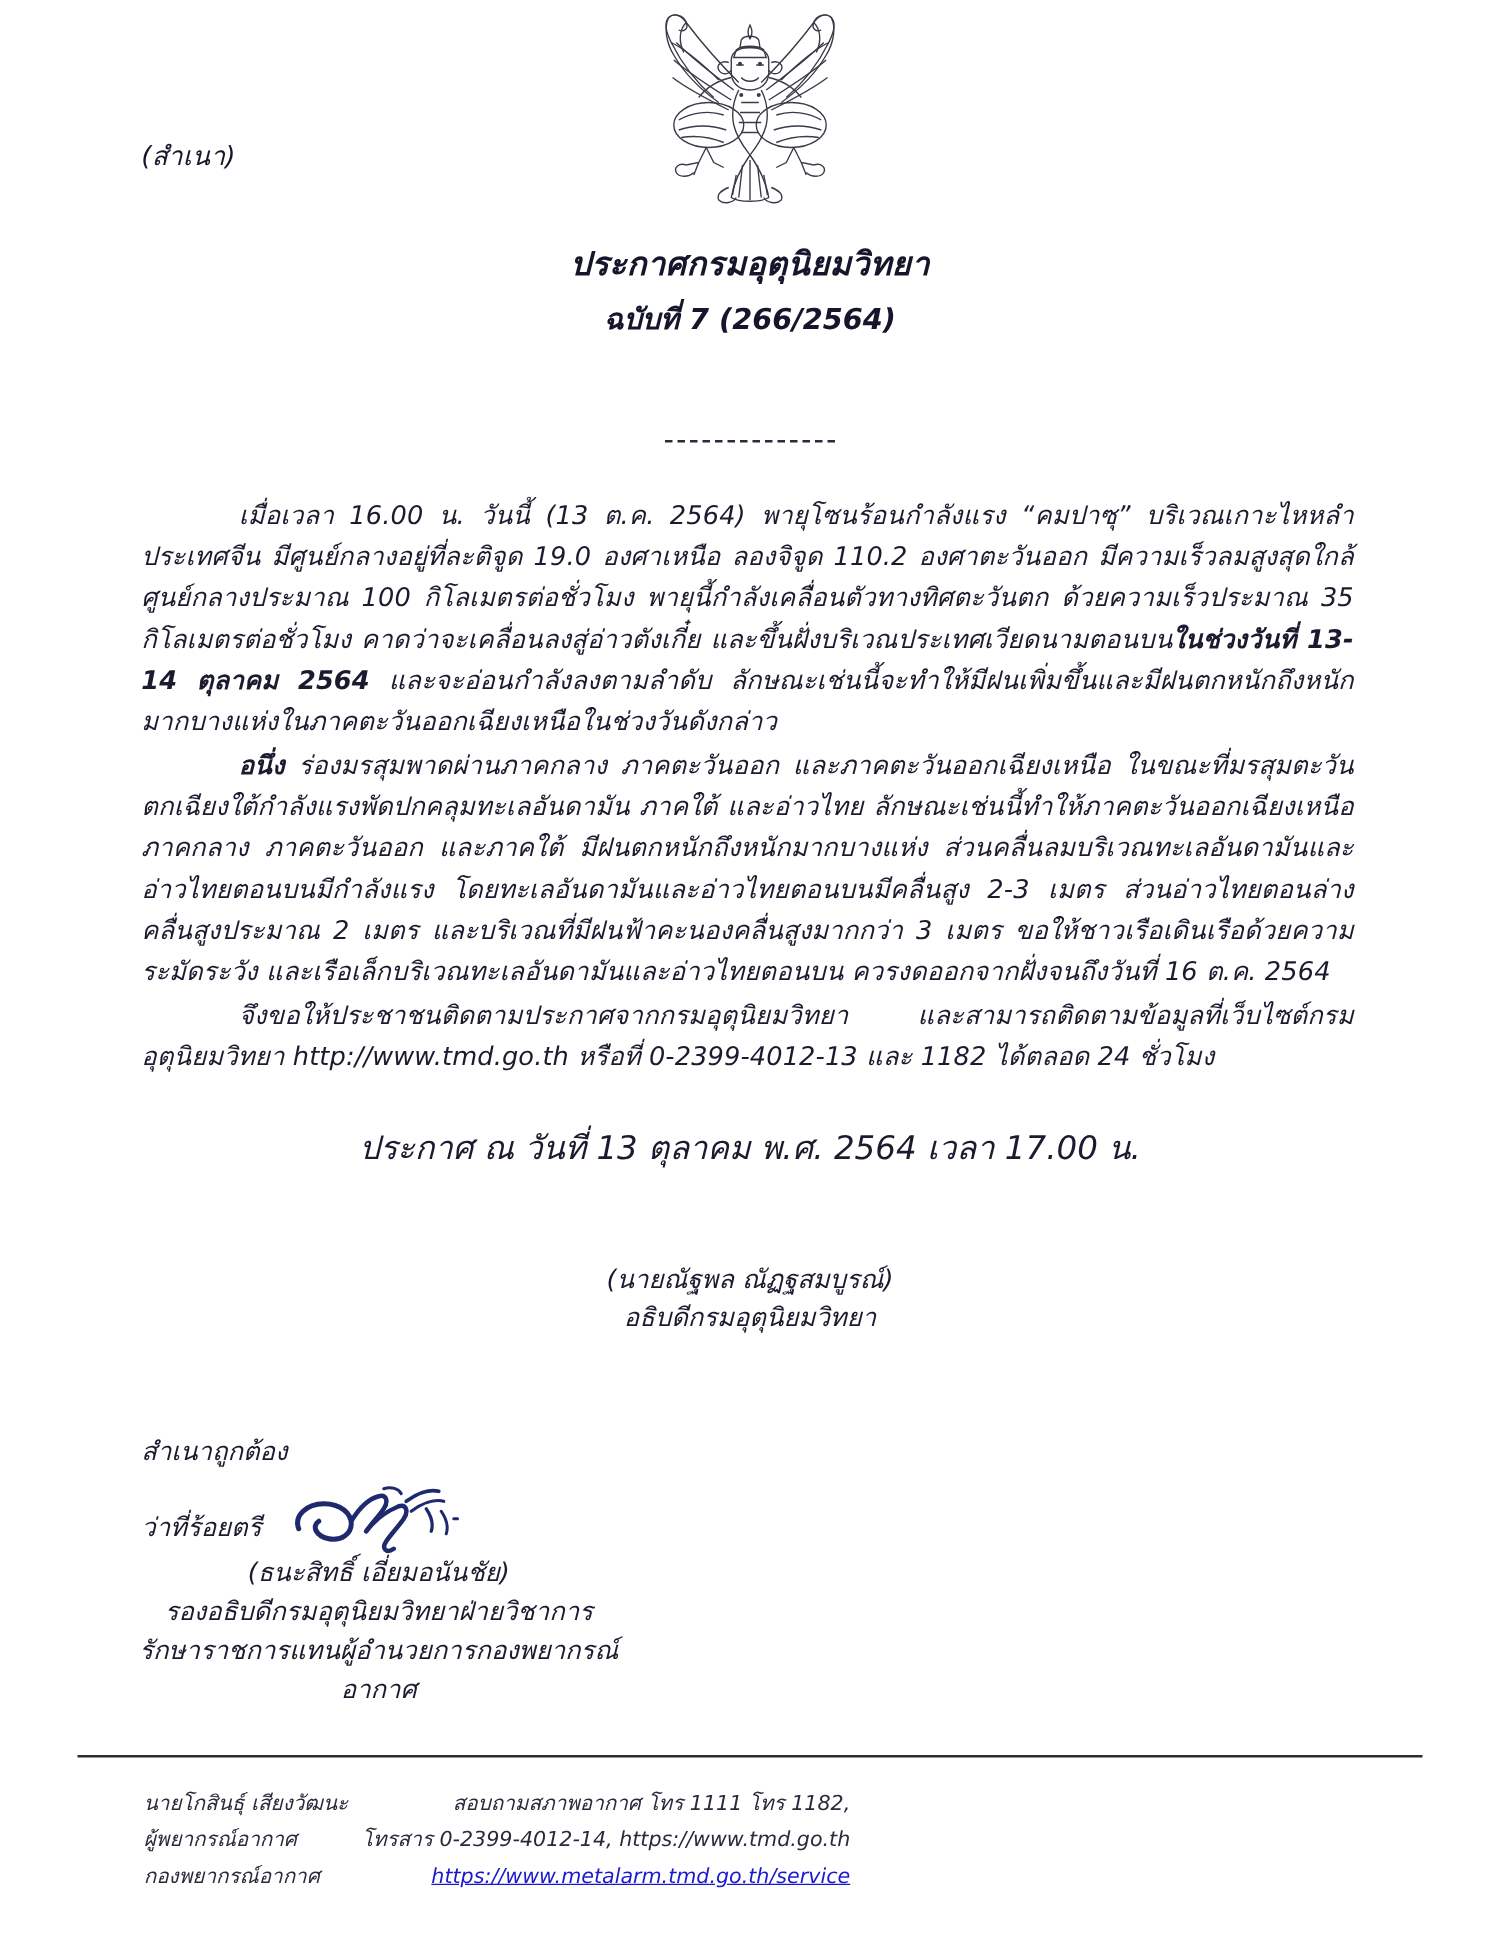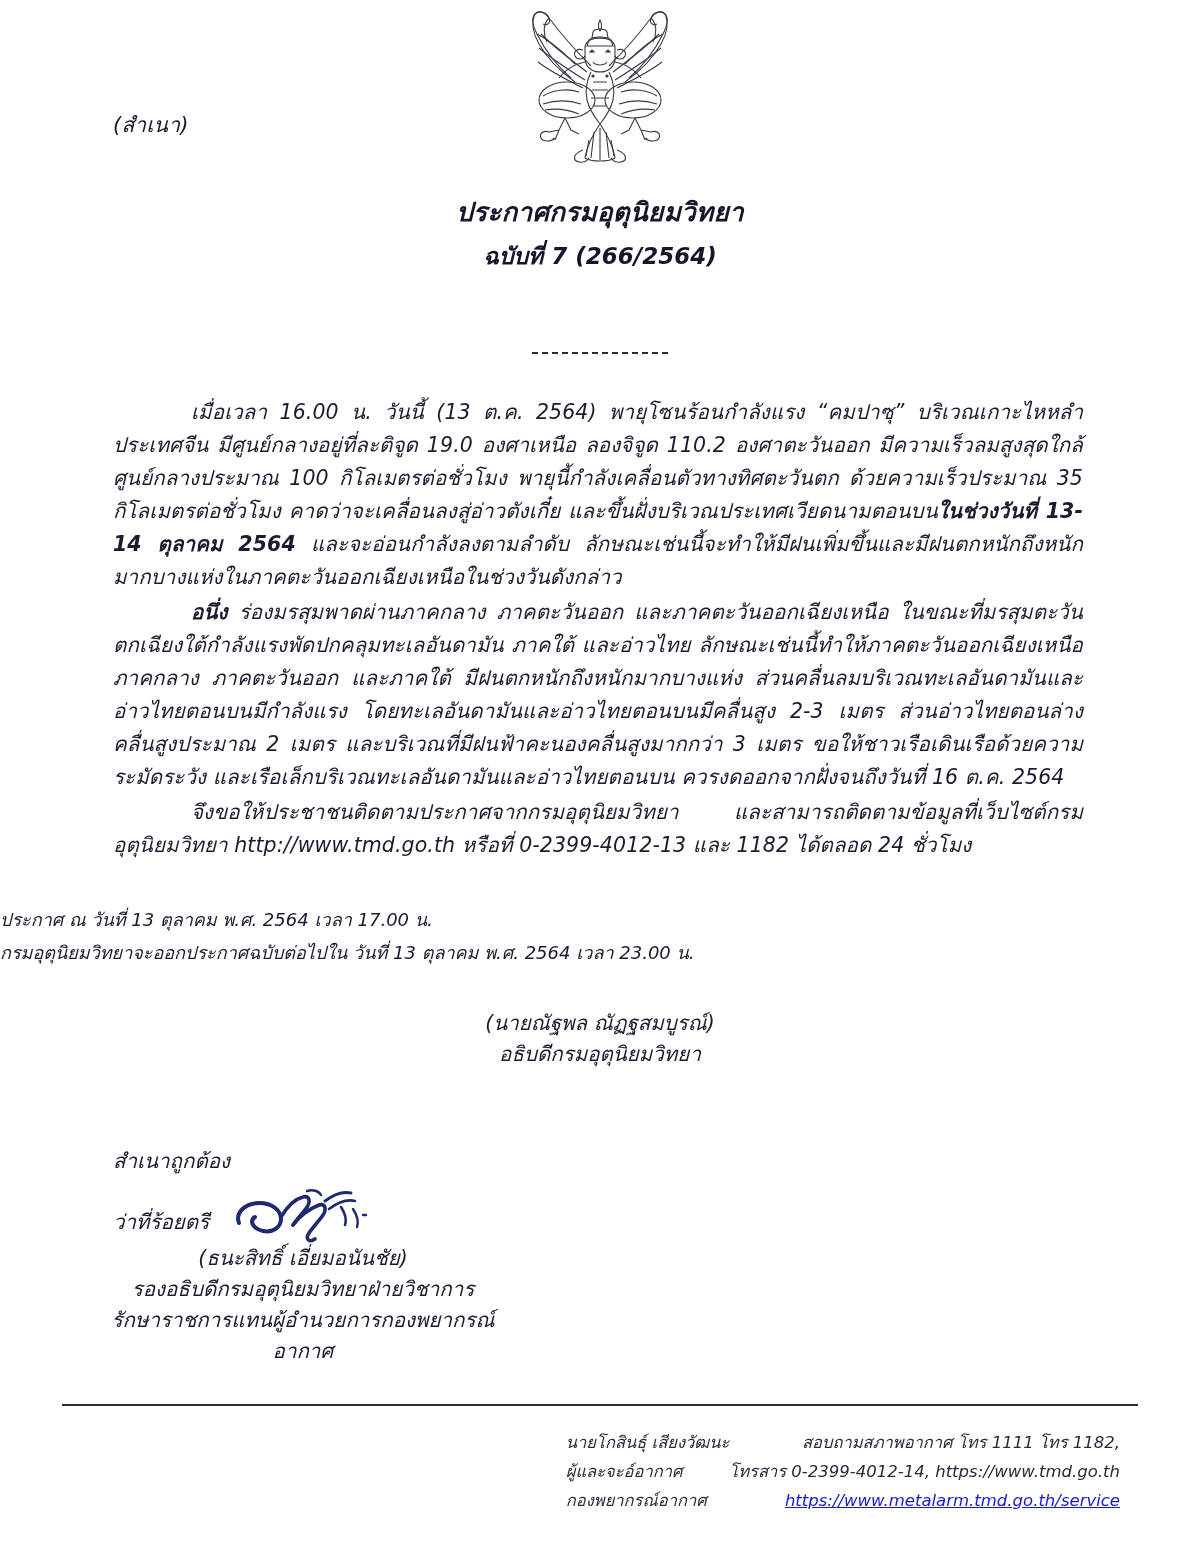--- a/index.html
+++ b/index.html
@@ -100,21 +100,22 @@
 
   .para-3 {
     margin-top: 31px;
   }
 
   .dates {
     position: absolute;
     left: 0;
     right: 0;
     top: 903px;
-    font-size: 18px;
+    text-align: center;
+    font-size: 26px;
     line-height: 33px;
     color: #1b1b30;
   }
 
   
   .sign-block {
     position: absolute;
     left: 0;
     right: 0;
     top: 1008px;
@@ -166,24 +167,25 @@
     top: 1404px;
     border-top: 2px solid #2d2d2d;
     height: 0;
   }
   .footer {
     position: absolute;
     left: 62px;
     right: 62px;
     top: 1428px;
     display: flex;
-    justify-content: flex-end;
+    justify-content: flex-start;
     font-size: 16.5px;
     line-height: 29px;
     color: #2a2a3d;
+    gap: 11px;
   }
   .footer-left { padding-left: 53px; }
   .footer-right { text-align: right; padding-right: 18px; }
   .footer-link {
     color: #1a1acc;
     text-decoration: underline;
   }
 </style>
 </head>
 <body>
@@ -264,21 +266,20 @@
   <div class="body-wrap">
     <p class="para"><span class="indent"></span><span>เมื่อเวลา 16.00 น. วันนี้ (13 ต.ค. 2564) พายุโซนร้อนกำลังแรง “คมปาซุ” บริเวณเกาะไหหลำ ประเทศจีน มีศูนย์กลางอยู่ที่ละติจูด 19.0 องศาเหนือ ลองจิจูด 110.2 องศาตะวันออก มีความเร็วลมสูงสุดใกล้ศูนย์กลางประมาณ 100 กิโลเมตรต่อชั่วโมง พายุนี้กำลังเคลื่อนตัวทางทิศตะวันตก ด้วยความเร็วประมาณ 35 กิโลเมตรต่อชั่วโมง คาดว่าจะเคลื่อนลงสู่อ่าวตังเกี๋ย และขึ้นฝั่งบริเวณประเทศเวียดนามตอนบน</span><span class="b">ในช่วงวันที่ 13-14 ตุลาคม 2564</span><span> และจะอ่อนกำลังลงตามลำดับ ลักษณะเช่นนี้จะทำให้มีฝนเพิ่มขึ้นและมีฝนตกหนักถึงหนักมากบางแห่งในภาคตะวันออกเฉียงเหนือในช่วงวันดังกล่าว</span></p>
 
     <p class="para"><span class="indent"></span><span class="b">อนึ่ง</span><span> ร่องมรสุมพาดผ่านภาคกลาง ภาคตะวันออก และภาคตะวันออกเฉียงเหนือ ในขณะที่มรสุมตะวันตกเฉียงใต้กำลังแรงพัดปกคลุมทะเลอันดามัน ภาคใต้ และอ่าวไทย ลักษณะเช่นนี้ทำให้ภาคตะวันออกเฉียงเหนือ ภาคกลาง ภาคตะวันออก และภาคใต้ มีฝนตกหนักถึงหนักมากบางแห่ง ส่วนคลื่นลมบริเวณทะเลอันดามันและอ่าวไทยตอนบนมีกำลังแรง โดยทะเลอันดามันและอ่าวไทยตอนบนมีคลื่นสูง 2-3 เมตร ส่วนอ่าวไทยตอนล่างคลื่นสูงประมาณ 2 เมตร และบริเวณที่มีฝนฟ้าคะนองคลื่นสูงมากกว่า 3 เมตร ขอให้ชาวเรือเดินเรือด้วยความระมัดระวัง และเรือเล็กบริเวณทะเลอันดามันและอ่าวไทยตอนบน ควรงดออกจากฝั่งจนถึงวันที่ 16 ต.ค. 2564</span></p>
 
     <p class="para para-3"><span class="indent"></span><span>จึงขอให้ประชาชนติดตามประกาศจากกรมอุตุนิยมวิทยา และสามารถติดตามข้อมูลที่เว็บไซต์กรมอุตุนิยมวิทยา http://www.tmd.go.th หรือที่ 0-2399-4012-13 และ 1182 ได้ตลอด 24 ชั่วโมง</span></p>
   </div>
 
   <div class="dates">
     <div>ประกาศ ณ วันที่ 13 ตุลาคม พ.ศ. 2564 เวลา 17.00 น.</div>
-    <div>กรมอุตุนิยมวิทยาจะออกประกาศฉบับต่อไปใน วันที่ 13 ตุลาคม พ.ศ. 2564 เวลา 23.00 น.</div>
   </div>
 
   <div class="sign-block">
     <div>(นายณัฐพล ณัฏฐสมบูรณ์)</div>
     <div>อธิบดีกรมอุตุนิยมวิทยา</div>
   </div>
 
   <div class="certify">
     <div class="certify-line1">สำเนาถูกต้อง</div>
 
@@ -303,21 +304,21 @@
 
     <div class="certify-center">(ธนะสิทธิ์  เอี่ยมอนันชัย)</div>
     <div class="certify-center">รองอธิบดีกรมอุตุนิยมวิทยาฝ่ายวิชาการ</div>
     <div class="certify-center">รักษาราชการแทนผู้อำนวยการกองพยากรณ์อากาศ</div>
   </div>
 
   <div class="footer-rule"></div>
   <div class="footer">
     <div class="footer-left">
       <div>นายโกสินธุ์  เสียงวัฒนะ</div>
-      <div>ผู้และจะอ์อากาศ</div>
+      <div>ผู้พยากรณ์อากาศ</div>
       <div>กองพยากรณ์อากาศ</div>
     </div>
     <div class="footer-right">
       <div>สอบถามสภาพอากาศ โทร 1111 โทร 1182,</div>
       <div>โทรสาร 0-2399-4012-14, https://www.tmd.go.th</div>
       <div class="footer-link">https://www.metalarm.tmd.go.th/service</div>
     </div>
   </div>
 
 </div>

